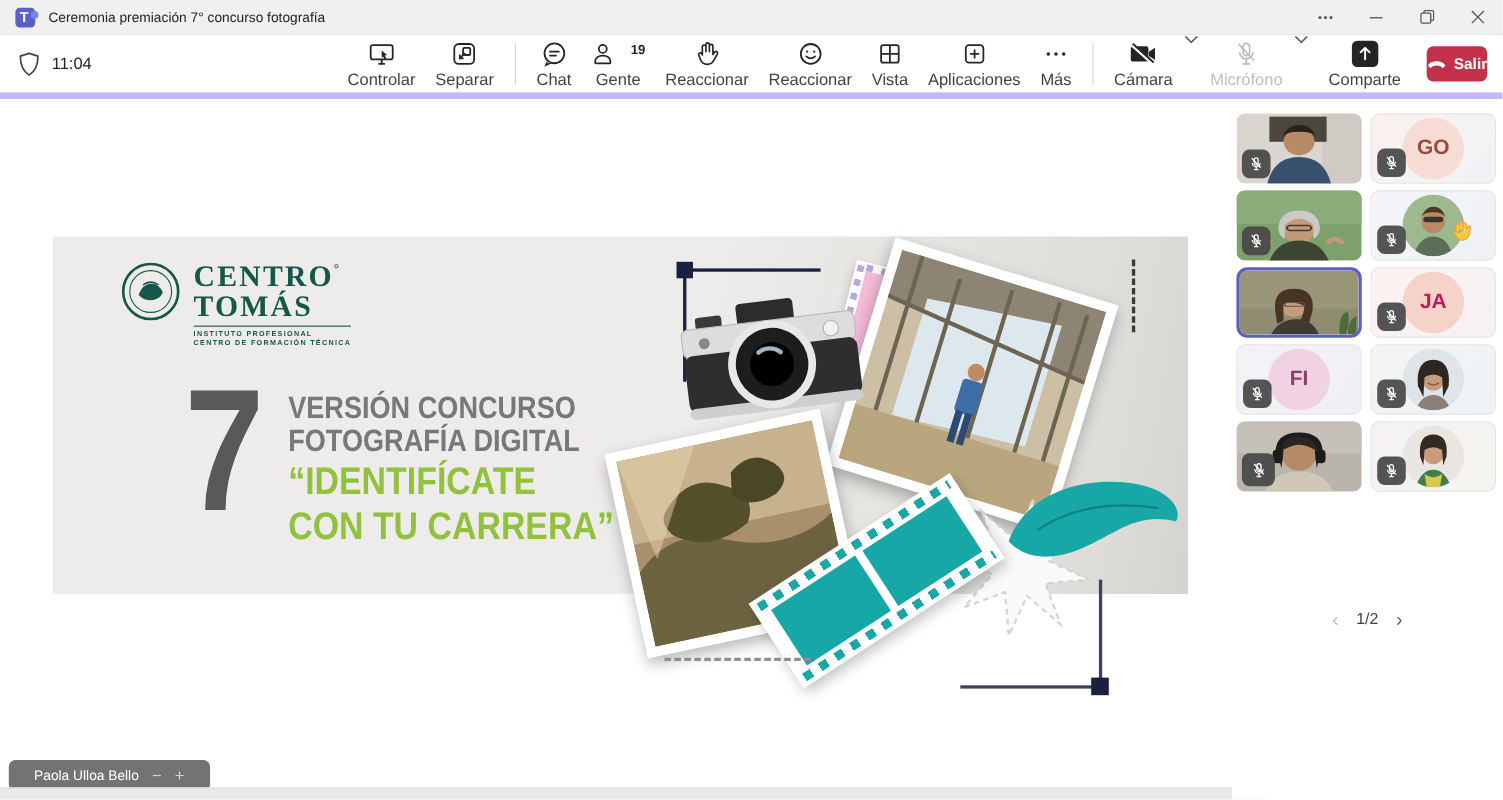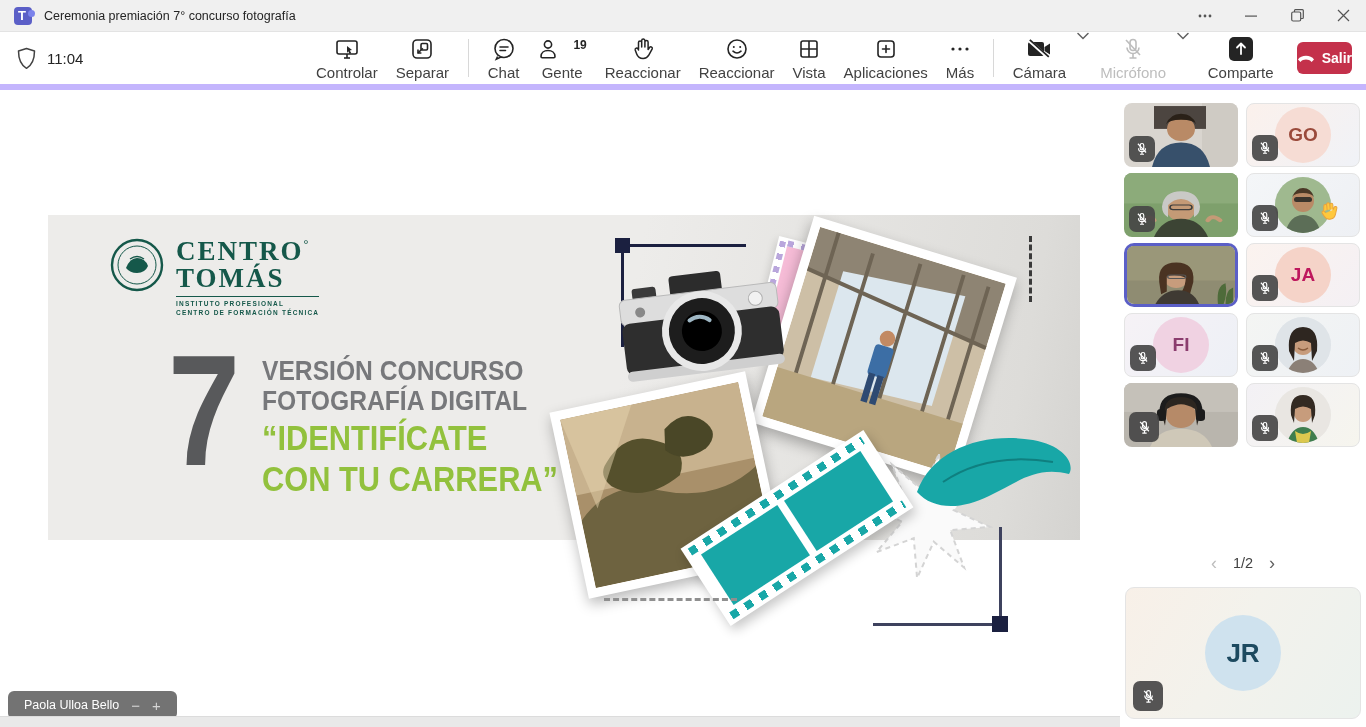--- a/index.html
+++ b/index.html
@@ -80,21 +80,21 @@
   .film-strip { position:absolute; left:688px; top:392px; width:218px; height:92px; background:#fff; transform:rotate(-33deg);
     box-shadow:0 6px 12px rgba(0,0,0,.22); display:flex; gap:8px; padding:16px 14px; }
   .film-strip::before { content:""; position:absolute; top:4px; left:6px; right:6px; height:8px;
     background:repeating-linear-gradient(90deg,#18a7a7 0 8px, transparent 8px 17px); }
   .film-strip::after { content:""; position:absolute; bottom:4px; left:6px; right:6px; height:8px;
     background:repeating-linear-gradient(90deg,#18a7a7 0 8px, transparent 8px 17px); }
   .film-frame { flex:1; background:#18a7a7; }
 
   
   .presenter-tag { position:absolute; left:8px; top:601px; background:rgba(103,103,103,.92); border-radius:6px; height:28px;
-    display:flex; align-items:center; gap:12px; padding:0 16px; }
+    display:flex; align-items:center; gap:12px; padding:0 23px; }
   .presenter-name { color:#fff; font-size:12.5px; }
   .zoom-ctl { color:#d6d6d6; font-size:15px; cursor:pointer; line-height:1; }
 
   
   .sidebar { position:absolute; right:0; top:90px; width:246px; height:637px; background:#fff; }
   .tiles { position:absolute; left:4px; top:13px; width:238px; display:flex; flex-wrap:wrap; gap:6px 8px; }
   .tile { width:114px; height:64px; border-radius:8px; position:relative; overflow:hidden; cursor:pointer; border:1px solid #e4e4e4;text-align:center; }
   .tile.video { border:none; }
   .tile.selected { border:3px solid #5b5fc7; border-radius:10px; }
   .tile svg.vid { position:absolute; inset:0; width:100%; height:100%; }
@@ -611,24 +611,13 @@
       </span>
     </div>
   </div>
 
   <div class="pager">
     <span class="pager-chev prev">‹</span>
     <span class="pager-num">1/2</span>
     <span class="pager-chev next">›</span>
   </div>
 
-  <div class="big-tile">
-    <span class="avatar-circle" style="background:#cfe2ee; color:#1d4a60;">JR</span>
-    <span class="mic-badge" style="width:30px;height:30px;left:7px;bottom:7px;">
-      <svg width="15" height="15" viewBox="0 0 22 24" fill="none" stroke="#fff" stroke-width="2">
-          <rect x="8" y="2.5" width="6" height="11" rx="3"></rect>
-          <path d="M5 10.5 a6 6 0 0 0 12 0"></path>
-          <path d="M11 16.5 V21 M7.5 21 h7"></path>
-          <path d="M4 3 L18 18"></path>
-        </svg>
-    </span>
-  </div>
 </div>
 
 </body></html>

